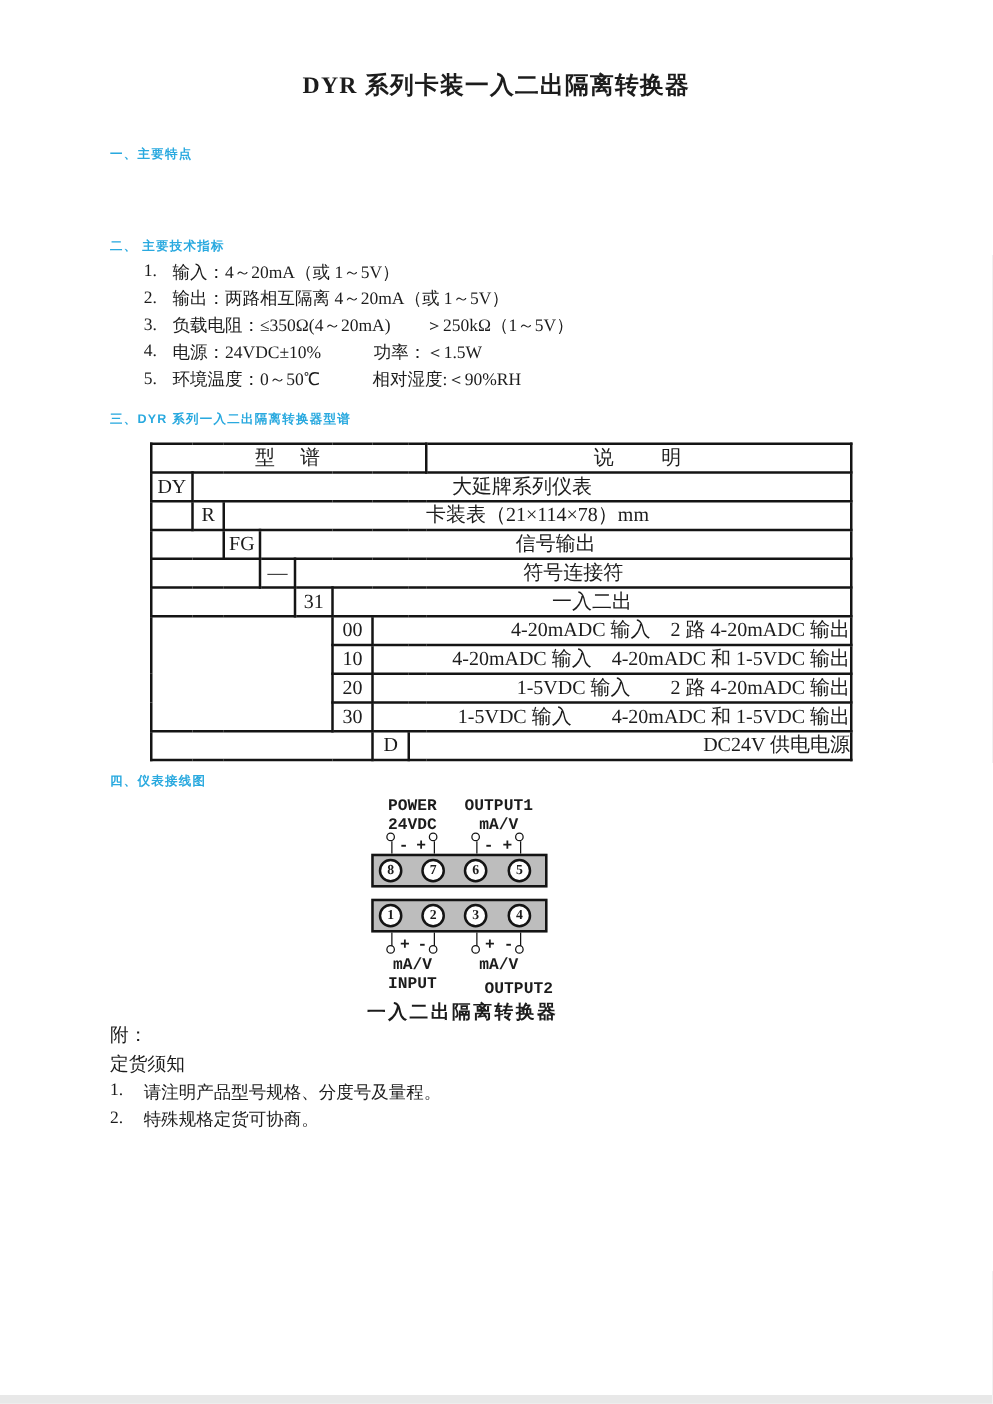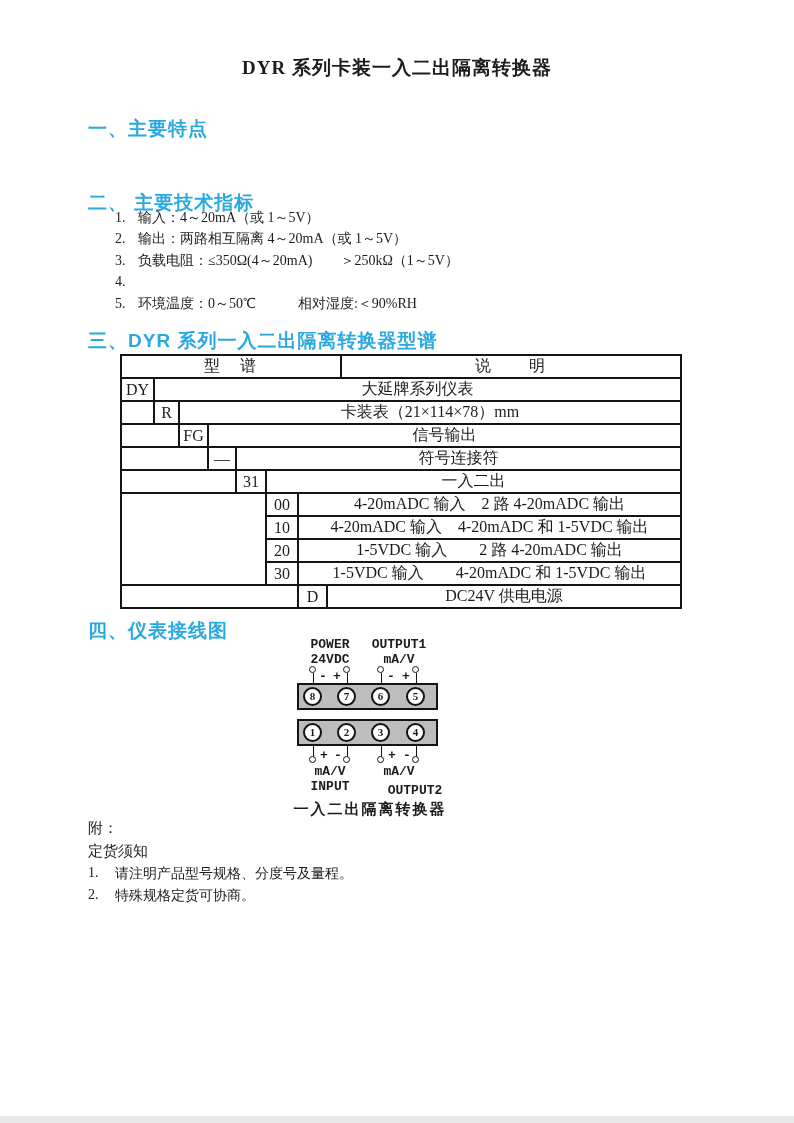--- a/index.html
+++ b/index.html
@@ -9,40 +9,40 @@
     position:relative; width:794px; height:1116px; margin:0 auto;
     background:#ffffff; overflow:hidden;
     font-family:"Liberation Serif", serif; color:var(--ink);
   }
   .abs { position:absolute; }
   .doc-title {
     top:55px; left:0; width:794px; text-align:center;
     font-size:19px; font-weight:bold; letter-spacing:1px;
   }
   .sec-heading {
-    left:88px; color:var(--accent); font-weight:bold; font-size:19px;
+    left:88px; color:var(--accent); font-weight:bold; font-size:10px;
     font-family:"Liberation Sans", sans-serif; letter-spacing:1px; white-space:nowrap;
   }
   .para {
     left:118px; width:592px; font-size:14px; line-height:22px;
     text-indent:28px; text-align:justify;
   }
   .spec-list { left:115px; width:580px; }
   .spec-item { display:flex; height:21.5px; align-items:center; font-size:14px; }
   .spec-num { width:23px; flex:0 0 23px; }
   
   table.spectrum {
     position:absolute; left:120px; top:354px; width:560px;
     border-collapse:collapse; table-layout:fixed; font-size:16px;
   }
   table.spectrum td {
     border:2px solid var(--line); height:20.6px; padding:0;
     text-align:center; vertical-align:middle; white-space:nowrap; overflow:hidden;
   }
-  table.spectrum td.l { text-align:center; padding-left:0; }
+  table.spectrum td.l { text-align:right; padding-left:0; }
   table.spectrum tr.hdr td { letter-spacing:2px; }
   
   .diagram { left:278px; top:637px; width:180px; height:186px; }
   .dlabel {
     position:absolute; transform:translateX(-50%); white-space:nowrap;
     font-family:"Liberation Mono", monospace; font-size:13px; font-weight:bold;
   }
   .tblock {
     position:absolute; left:19px; width:141px; height:27px;
     background:#bdbdbd; border:2px solid var(--line);
@@ -85,20 +85,21 @@
     <div class="spec-item">
         <span class="spec-num">2.</span>
         <span>输出：两路相互隔离 4～20mA（或 1～5V）</span>
       </div>
     <div class="spec-item">
         <span class="spec-num">3.</span>
         <span>负载电阻：≤350Ω(4～20mA)　　＞250kΩ（1～5V）</span>
       </div>
     <div class="spec-item">
         <span class="spec-num">4.</span>
+        <span>电源：24VDC±10%　　　功率：＜1.5W</span>
       </div>
     <div class="spec-item">
         <span class="spec-num">5.</span>
         <span>环境温度：0～50℃　　　相对湿度:＜90%RH</span>
       </div>
   </div>
 
   <div class="abs sec-heading" style="top:328px;">三、DYR 系列一入二出隔离转换器型谱</div>
 
   <table class="spectrum">

